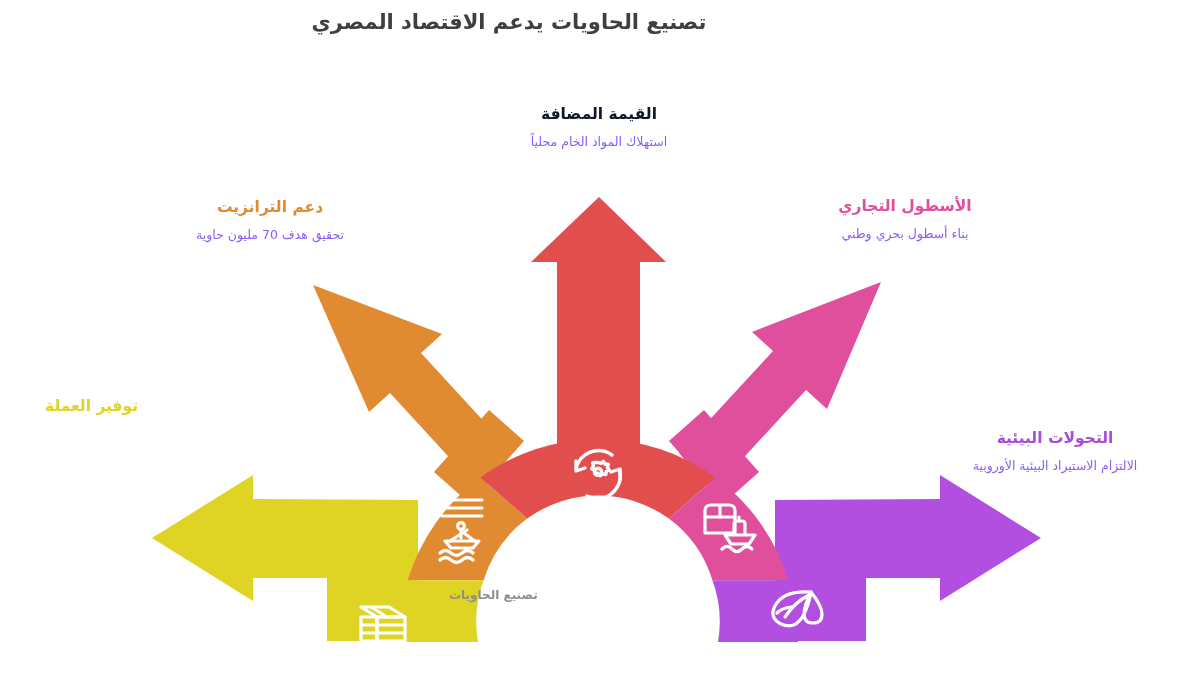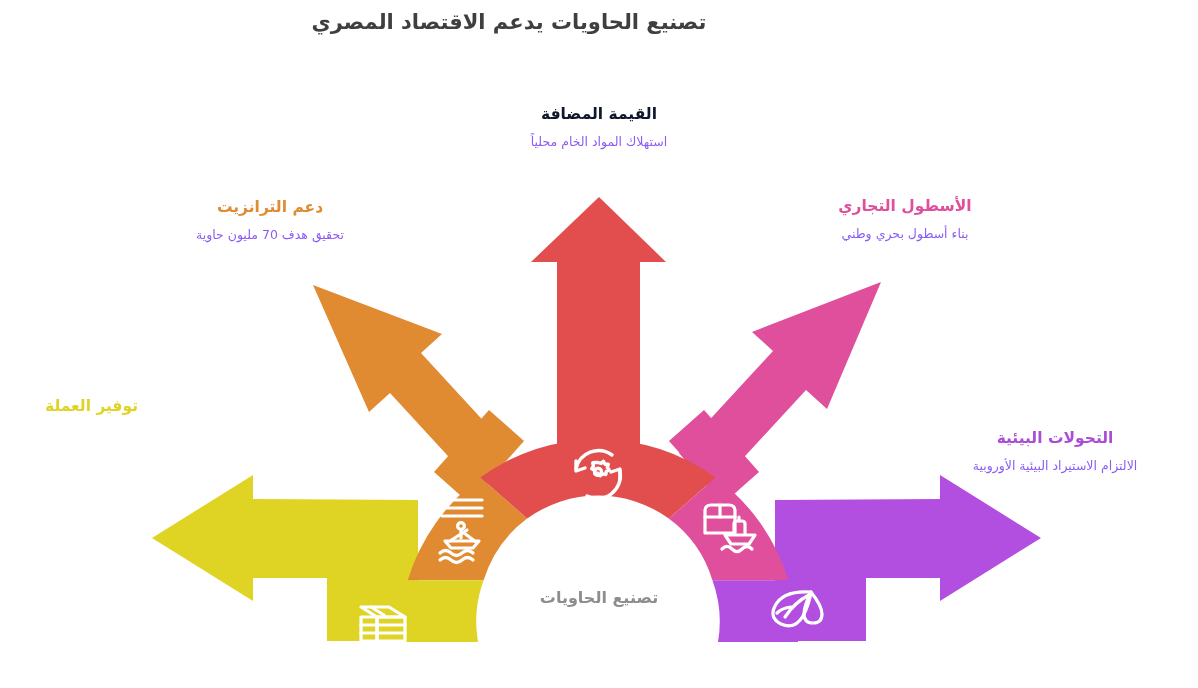--- a/index.html
+++ b/index.html
@@ -89,23 +89,23 @@
   #callout-environment { text-align: center; }
 
   #callout-environment .callout-desc { line-height: 1.5; }
 
   
   #center-label {
     position: absolute;
     top: 588px;
     left: 449px;
     width: 300px;
-    text-align: center;
+    text-align: left;
     direction: rtl;
-    font-size: 16px;
+    font-size: 12px;
     font-weight: bold;
     color: #8d8d8f;
   }
 </style>
 </head>
 <body>
 
 <div id="infographic-root">
 
   <div id="page-title">تصنيع الحاويات يدعم الاقتصاد المصري</div>

